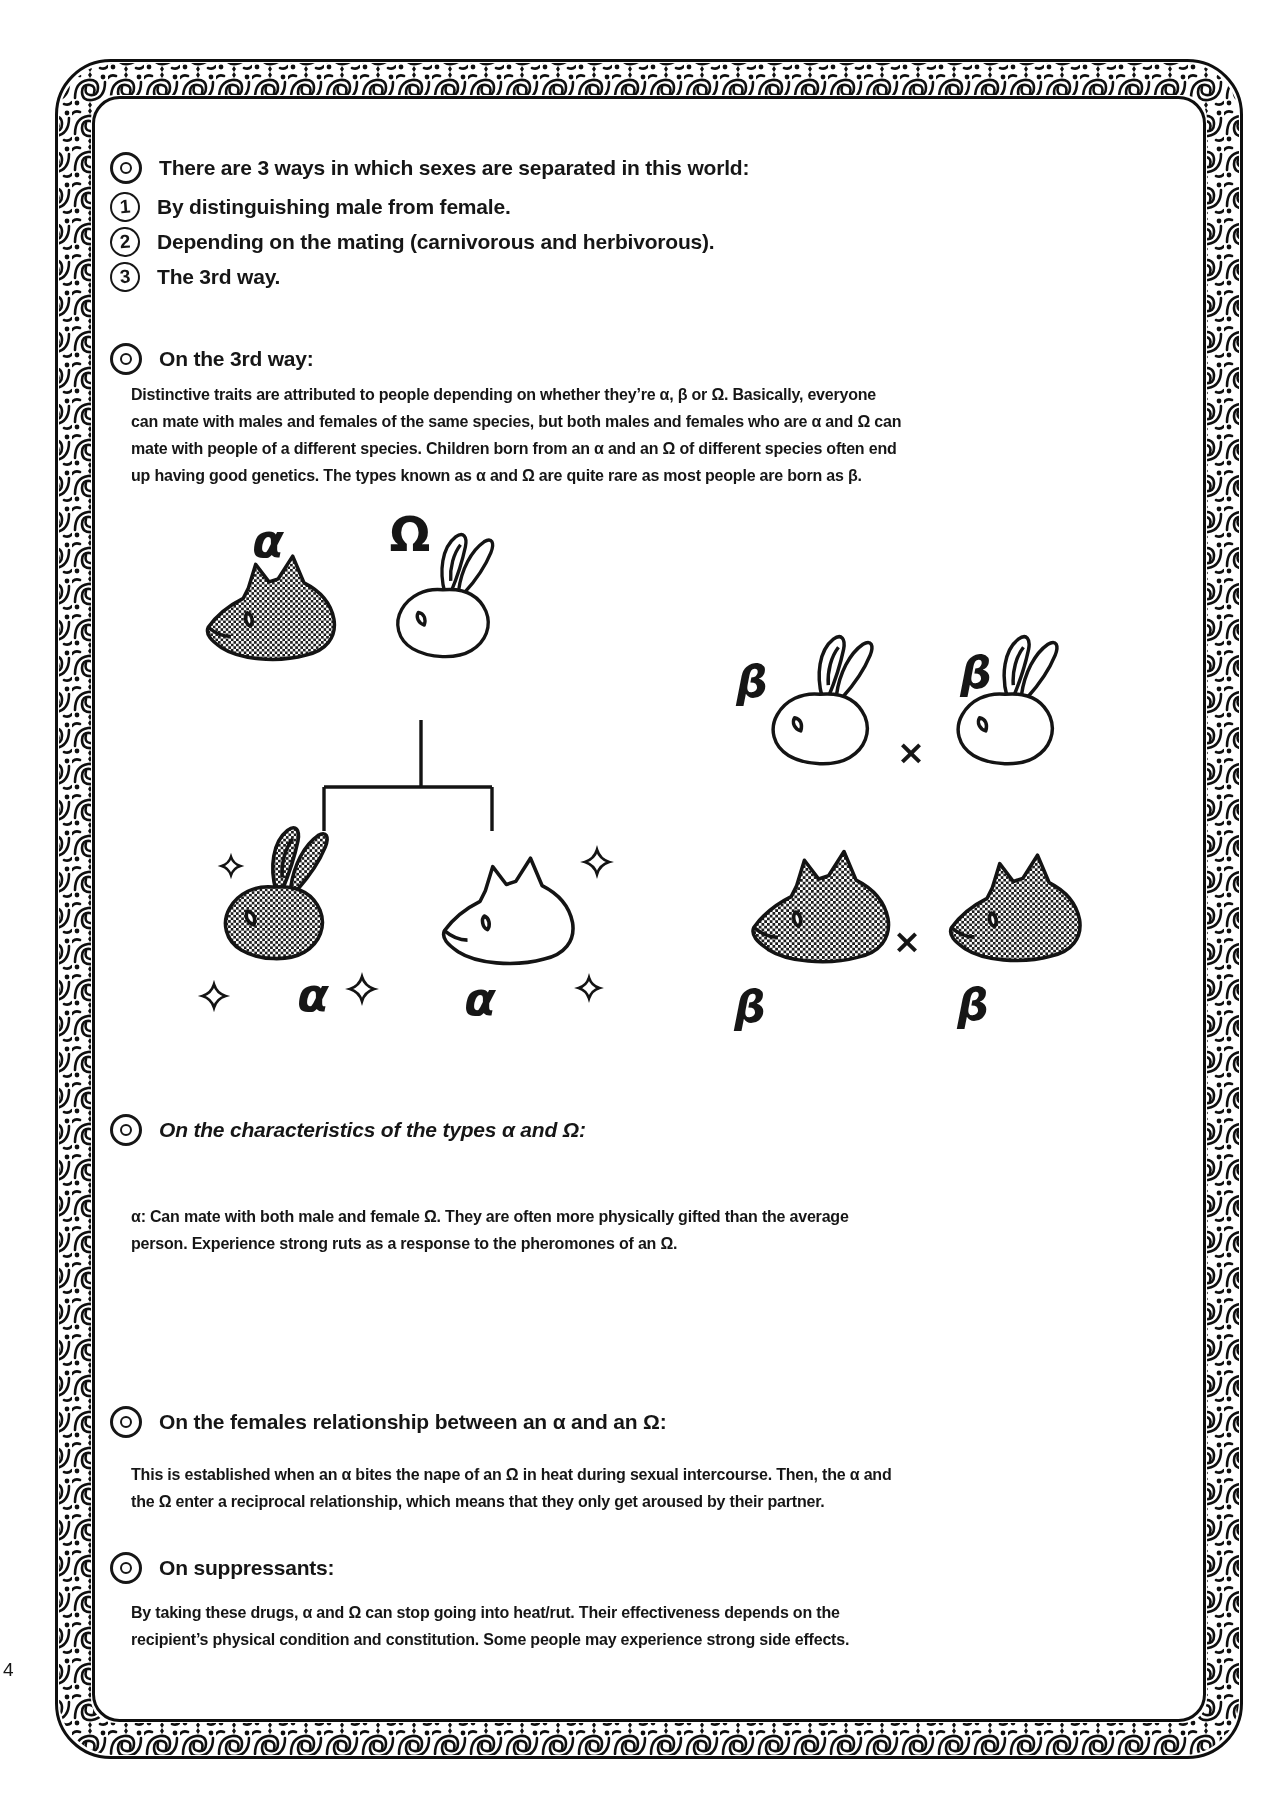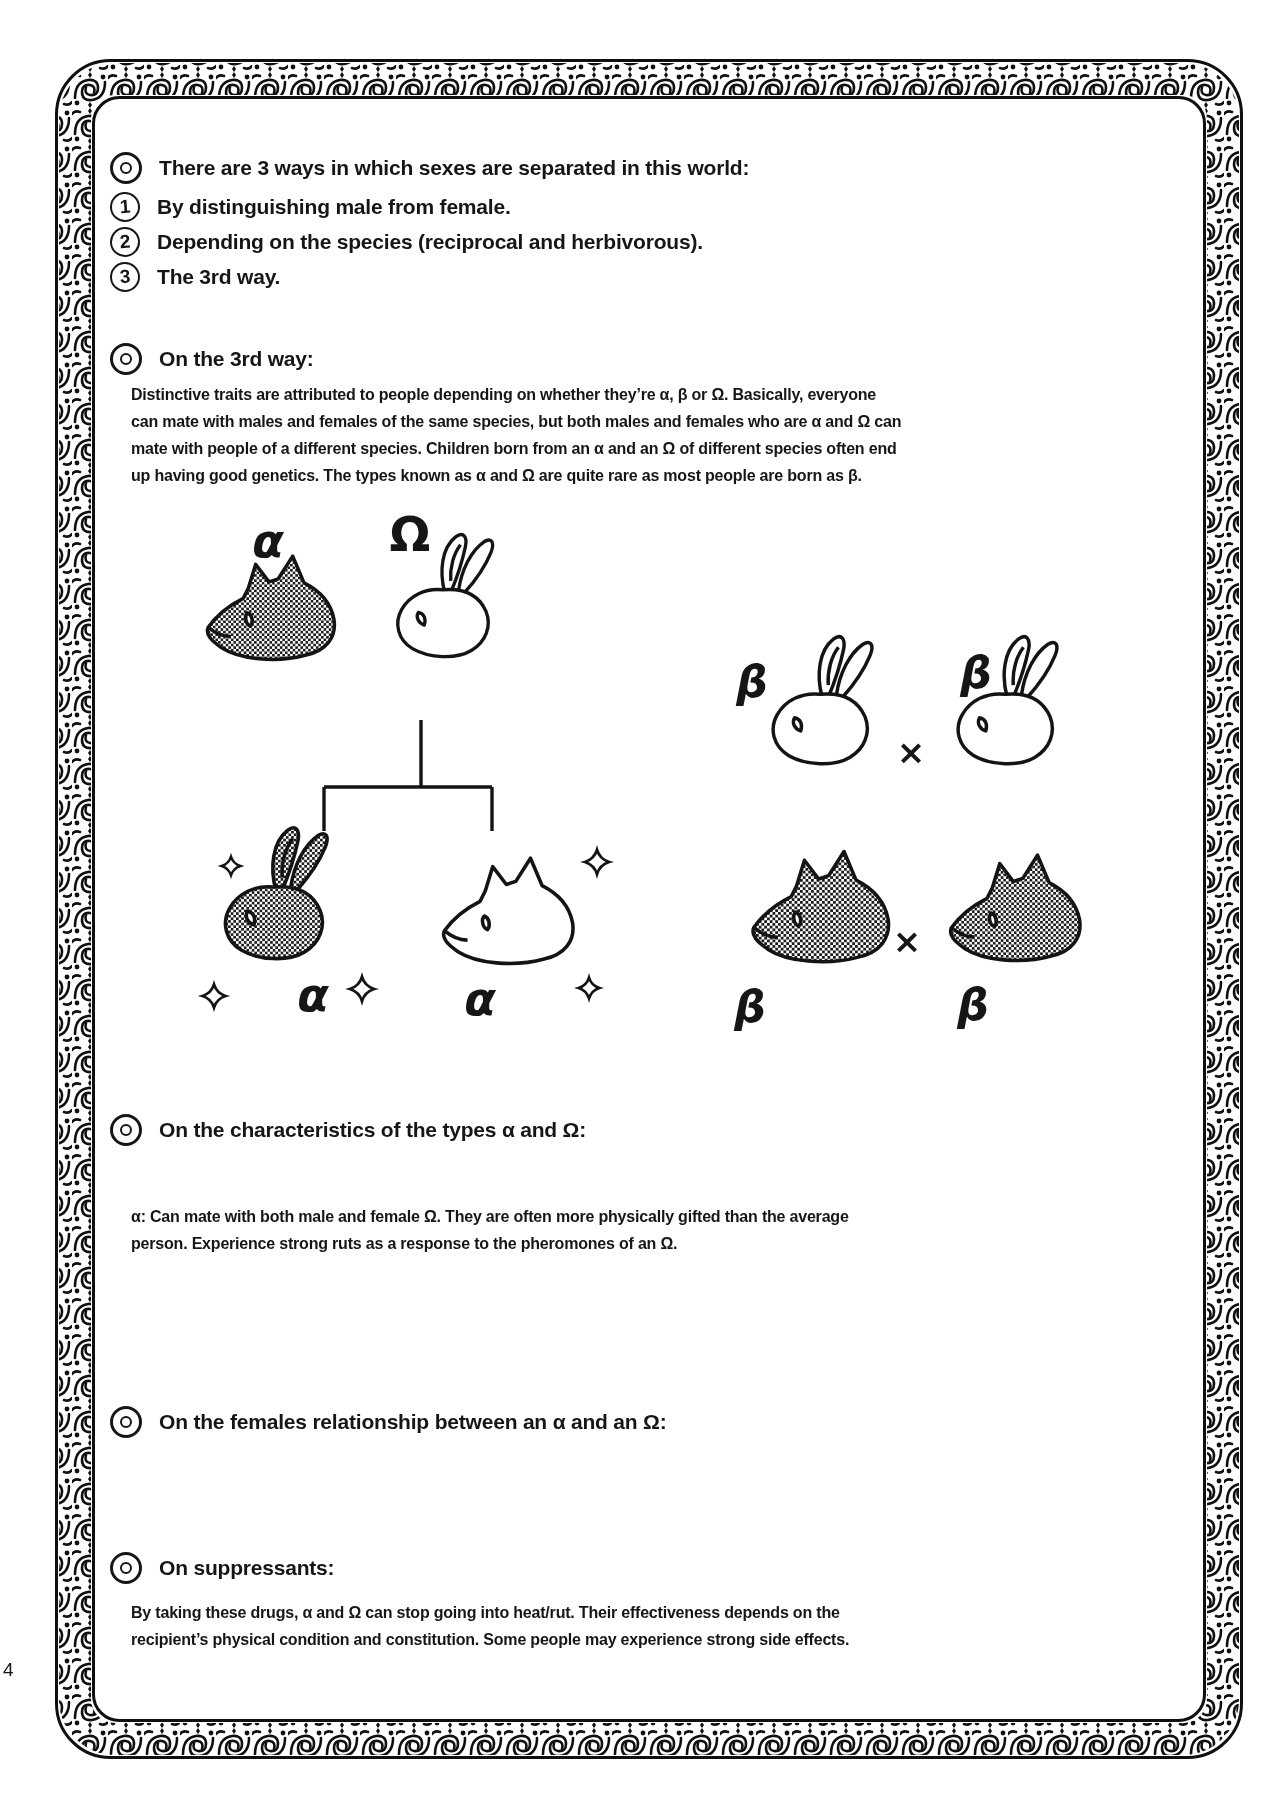--- a/index.html
+++ b/index.html
@@ -119,53 +119,55 @@
         <span class="inner"></span>
       </span>
     <span class="txt">There are 3 ways in which sexes are separated in this world:</span>
   </div>
   <div class="row" style="top:190px;">
     <span class="cnum">1</span>
     <span class="txt">By distinguishing male from female.</span>
   </div>
   <div class="row" style="top:225px;">
     <span class="cnum">2</span>
-    <span class="txt">Depending on the species (reciprocal and herbivorous).</span>
+    <span class="txt">Depending on the mating (carnivorous and herbivorous).</span>
   </div>
   <div class="row" style="top:260px;">
     <span class="cnum">3</span>
     <span class="txt">The 3rd way.</span>
   </div>
 
   <div class="row" style="top:342px;">
     <span class="bullseye">
         <span class="inner"></span>
       </span>
     <span class="txt">On the 3rd way:</span>
   </div>
   <div class="para" style="top:381px;">Distinctive traits are attributed to people depending on whether they’re α, β or Ω. Basically, everyone
 can mate with males and females of the same species, but both males and females who are α and Ω can
 mate with people of a different species. Children born from an α and an Ω of different species often end
 up having good genetics. The types known as α and Ω are quite rare as most people are born as β.</div>
 
-  <div class="row" style="top:1113px;">
+  <div class="row" style="top:1113px;font-style:italic;">
     <span class="bullseye">
         <span class="inner"></span>
       </span>
     <span class="txt">On the characteristics of the types α and Ω:</span>
   </div>
   <div class="para" style="top:1203px;">α: Can mate with both male and female Ω. They are often more physically gifted than the average
 person. Experience strong ruts as a response to the pheromones of an Ω.</div>
 
   <div class="row" style="top:1405px;">
     <span class="bullseye">
         <span class="inner"></span>
       </span>
     <span class="txt">On the females relationship between an α and an Ω:</span>
   </div>
+  <div class="para" style="top:1461px;">This is established when an α bites the nape of an Ω in heat during sexual intercourse. Then, the α and
+the Ω enter a reciprocal relationship, which means that they only get aroused by their partner.</div>
 
   <div class="row" style="top:1551px;text-align:right;">
     <span class="bullseye">
         <span class="inner"></span>
       </span>
     <span class="txt">On suppressants:</span>
   </div>
   <div class="para" style="top:1599px;">By taking these drugs, α and Ω can stop going into heat/rut. Their effectiveness depends on the
 recipient’s physical condition and constitution. Some people may experience strong side effects.</div>
 

